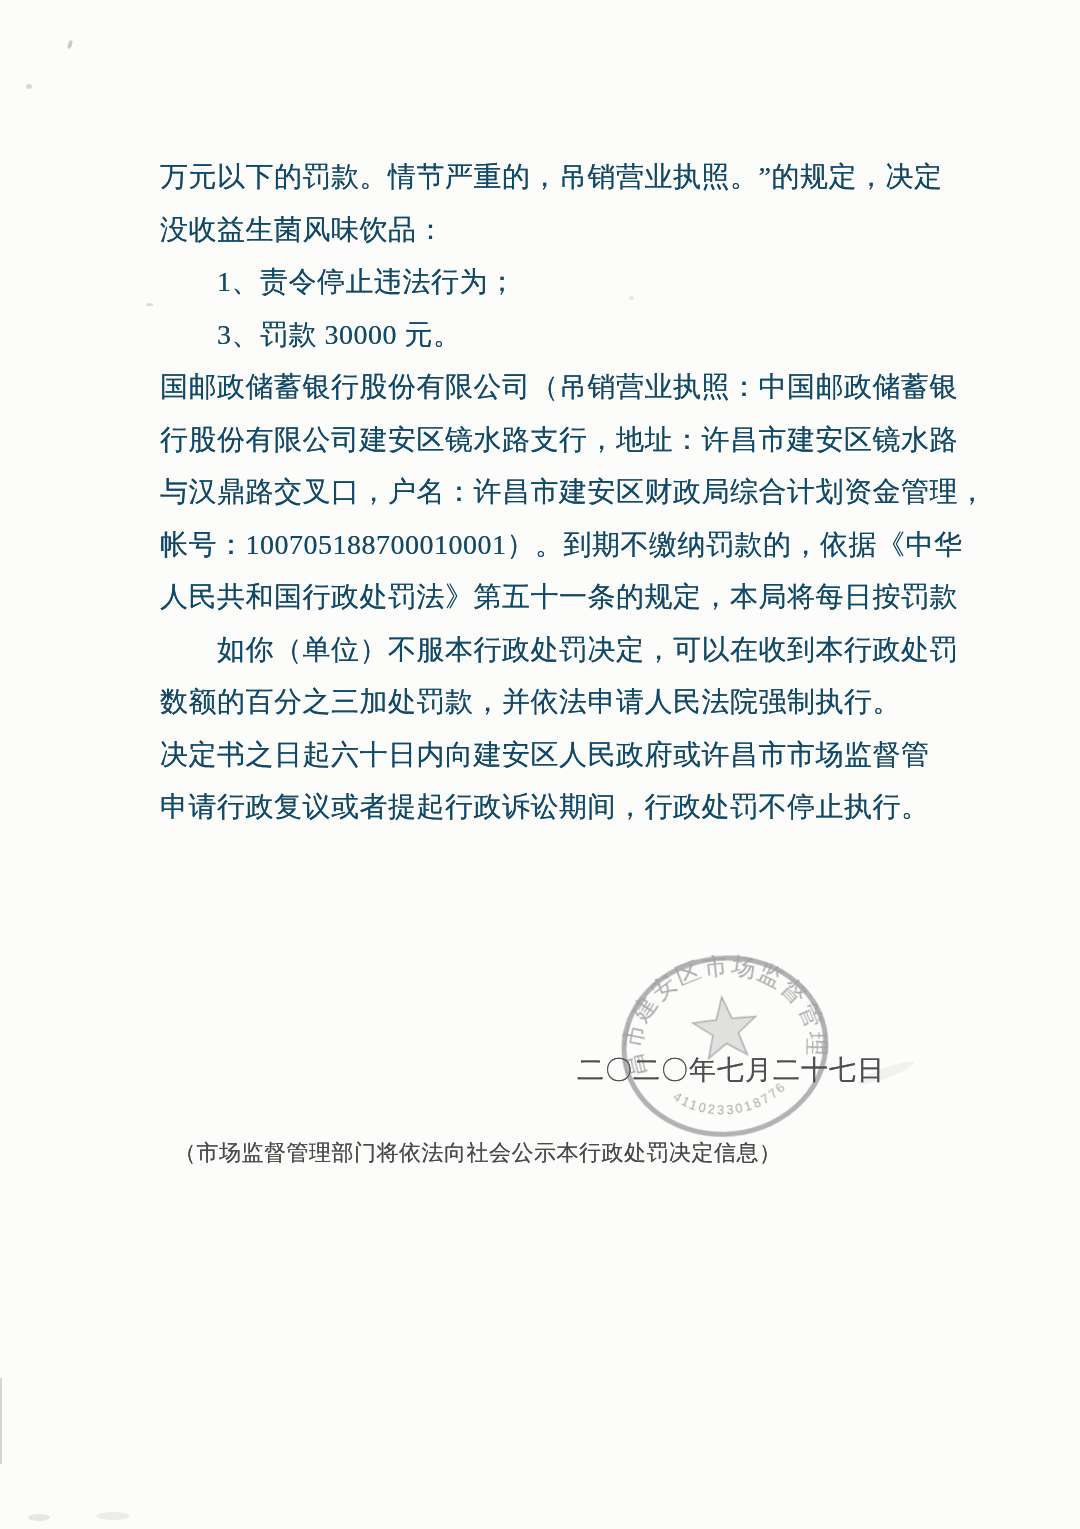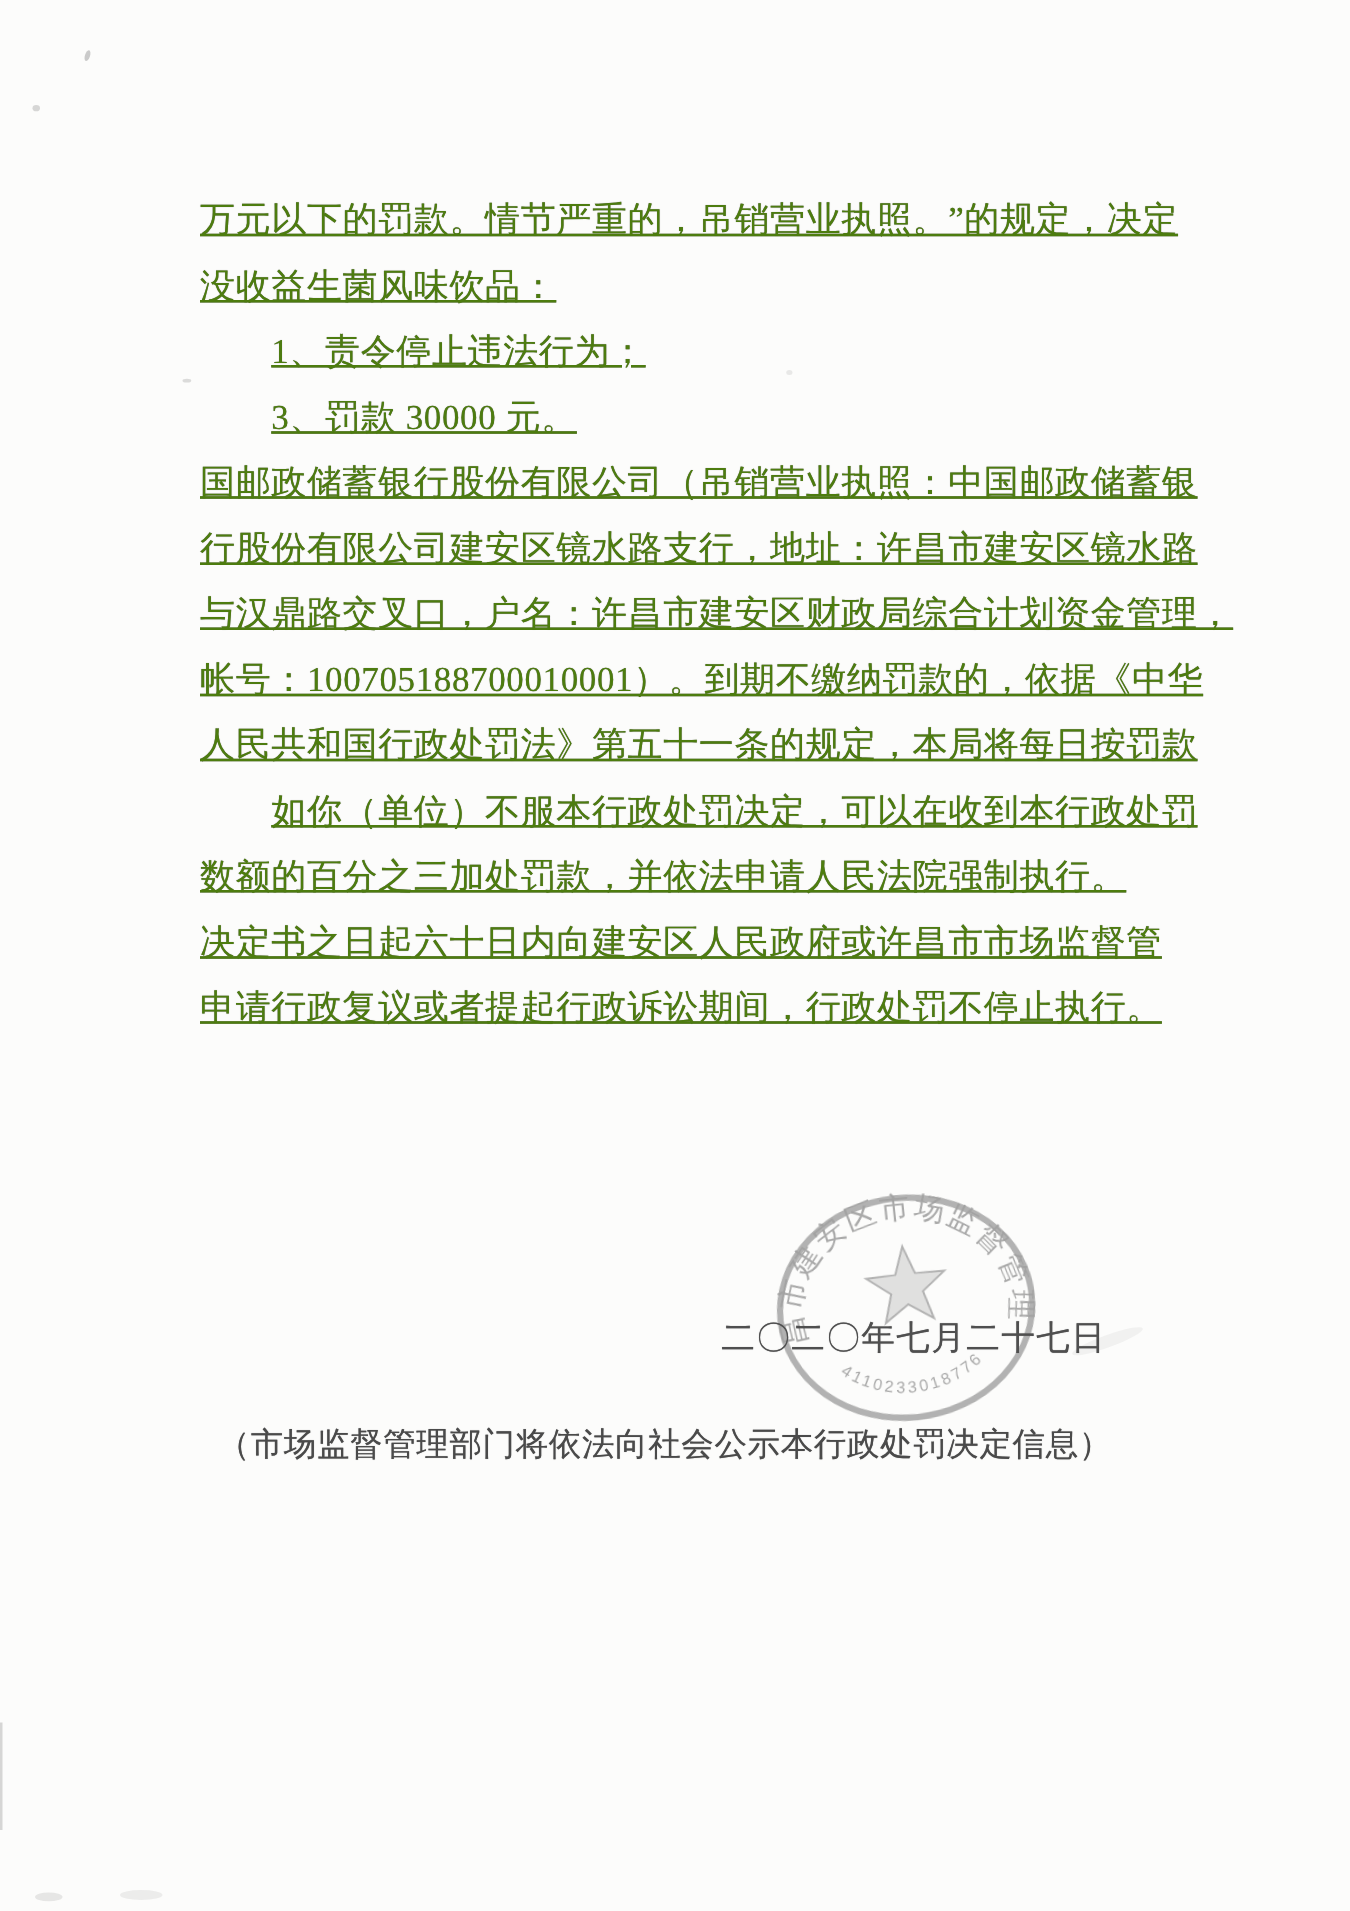--- a/index.html
+++ b/index.html
@@ -15,24 +15,23 @@
     overflow: hidden;
     font-family: "Liberation Serif", "DejaVu Serif", serif;
   }
   
   .doc {
     position: absolute;
     left: 160px;
     top: 151px;
     width: 790px;
     font-size: 28px;
-    color: #4d7c0f;
+    color: #0c4a6e;
     z-index: 2;
     text-shadow: 0 0 0.6px #6b6b6b;
-    text-decoration: underline;
   }
   .line {
     height: 52.5px;
     line-height: 52.5px;
     white-space: nowrap;
     letter-spacing: 0.5px;
   }
   .indent { padding-left: 57px; }
 
   .date-line {
@@ -44,21 +43,21 @@
     letter-spacing: 1px;
     white-space: nowrap;
     z-index: 3;
     text-shadow: 0 0 0.6px #6b6b6b;
     margin-top: 34px;
   }
   .footnote {
     position: absolute;
     left: 174px;
     top: 1138px;
-    font-size: 26px;
+    font-size: 22px;
     color: #4a4a4a;
     letter-spacing: 0.5px;
     white-space: nowrap;
     z-index: 2;
     text-shadow: 0 0 0.6px #6b6b6b;
   }
 
   
   .stamp {
     position: absolute;

